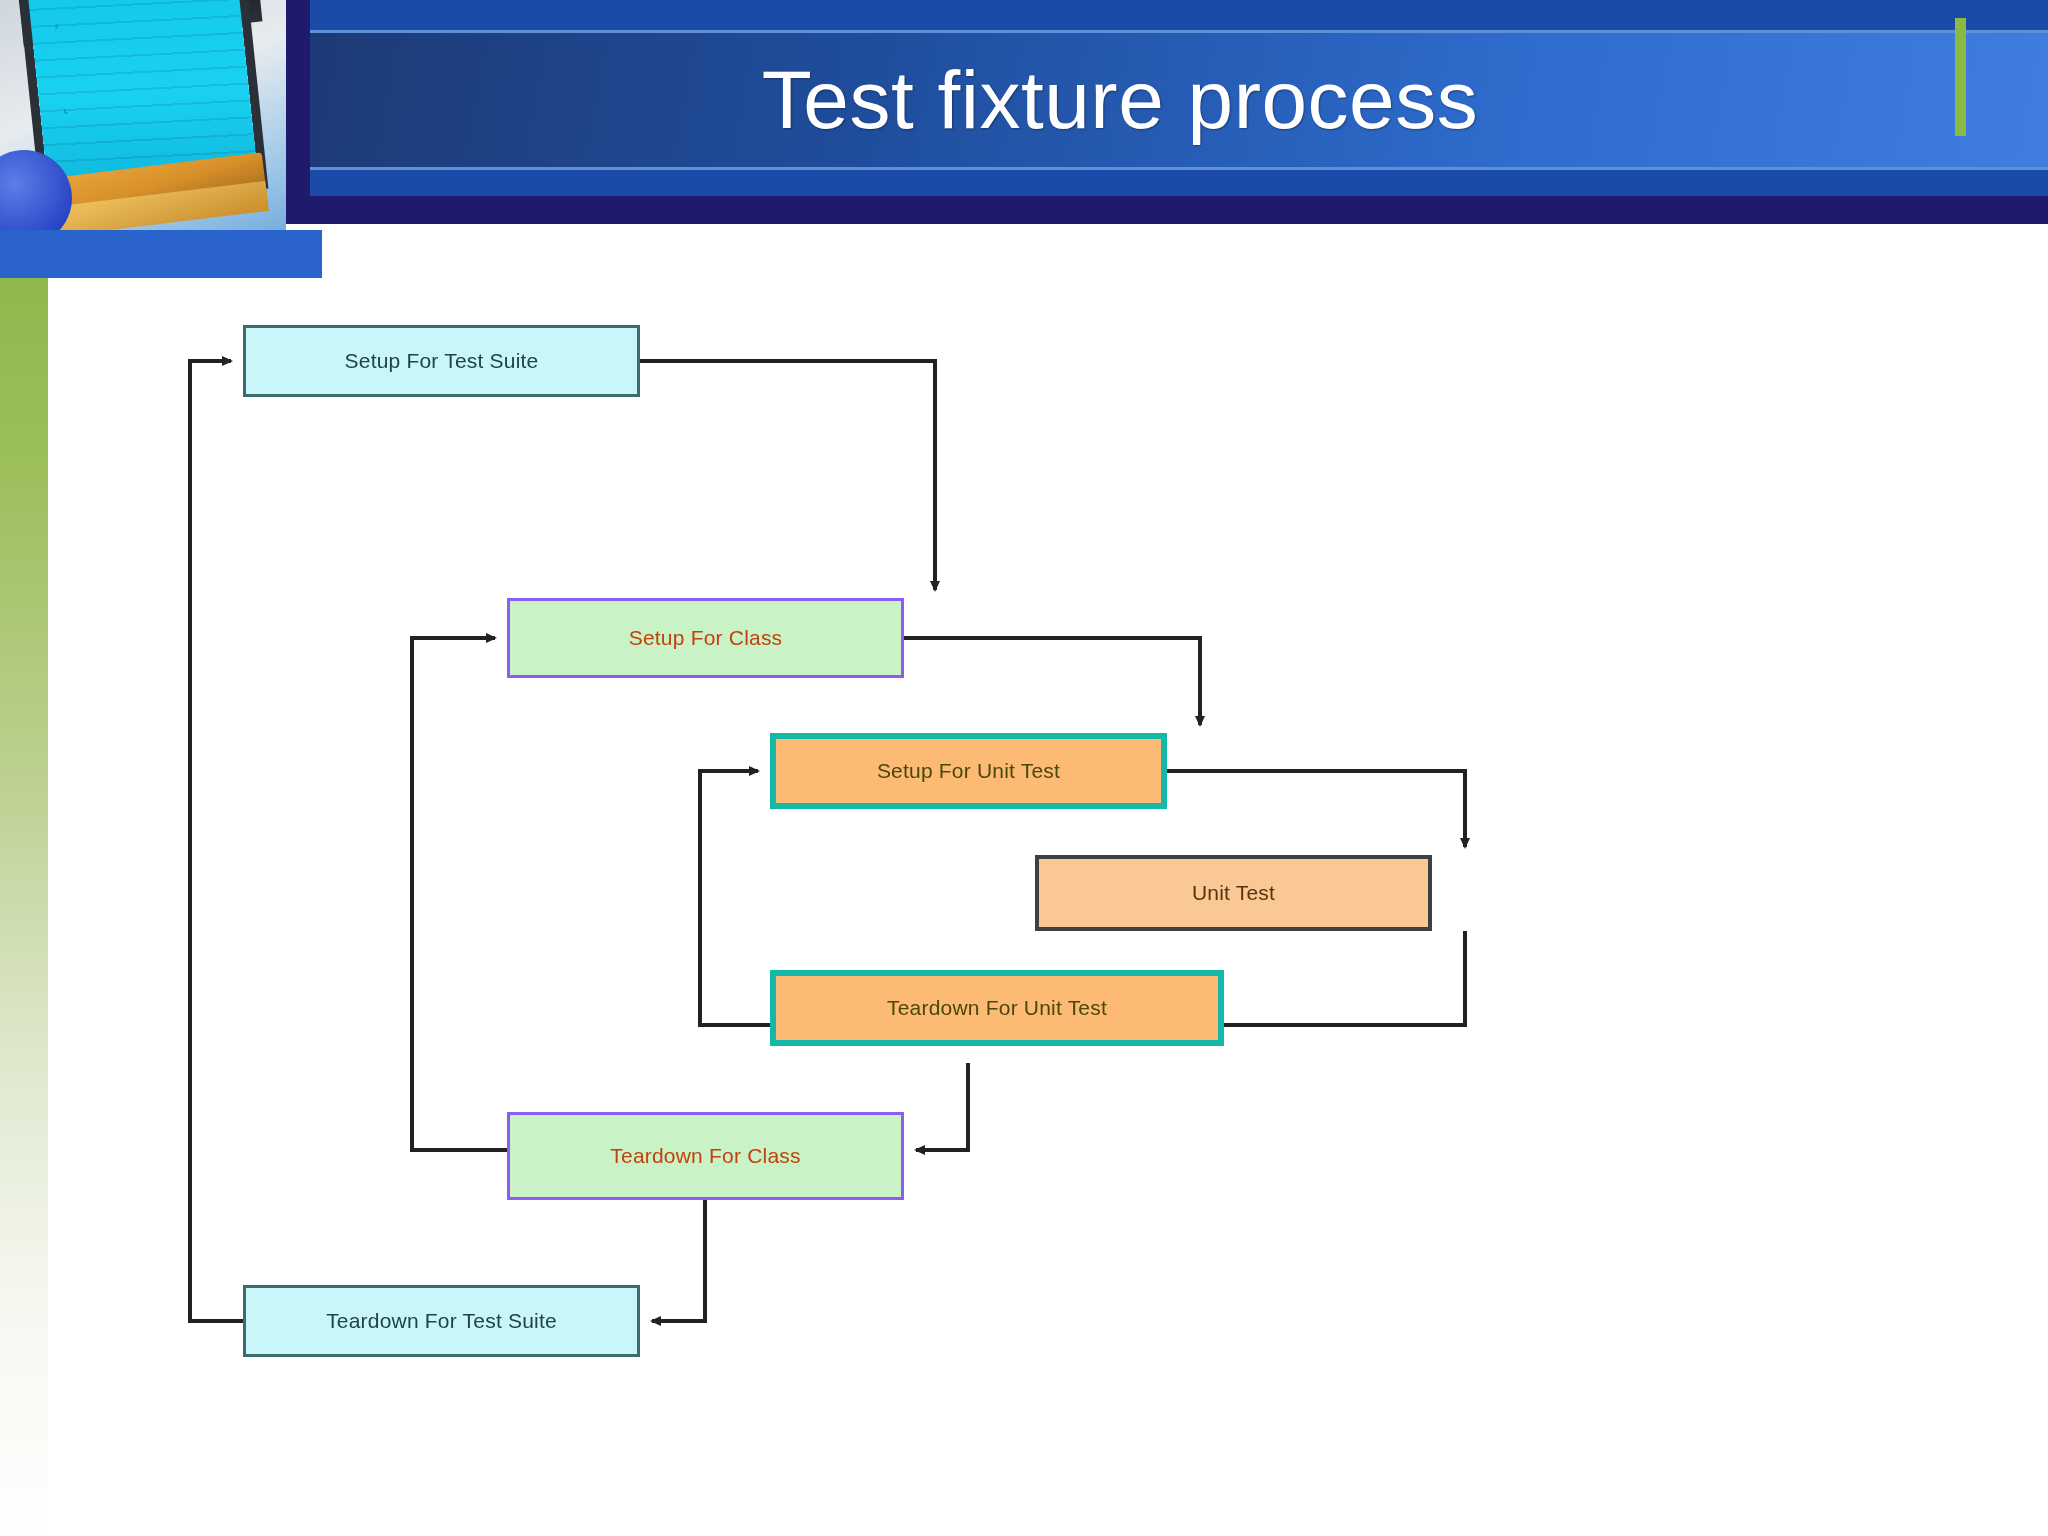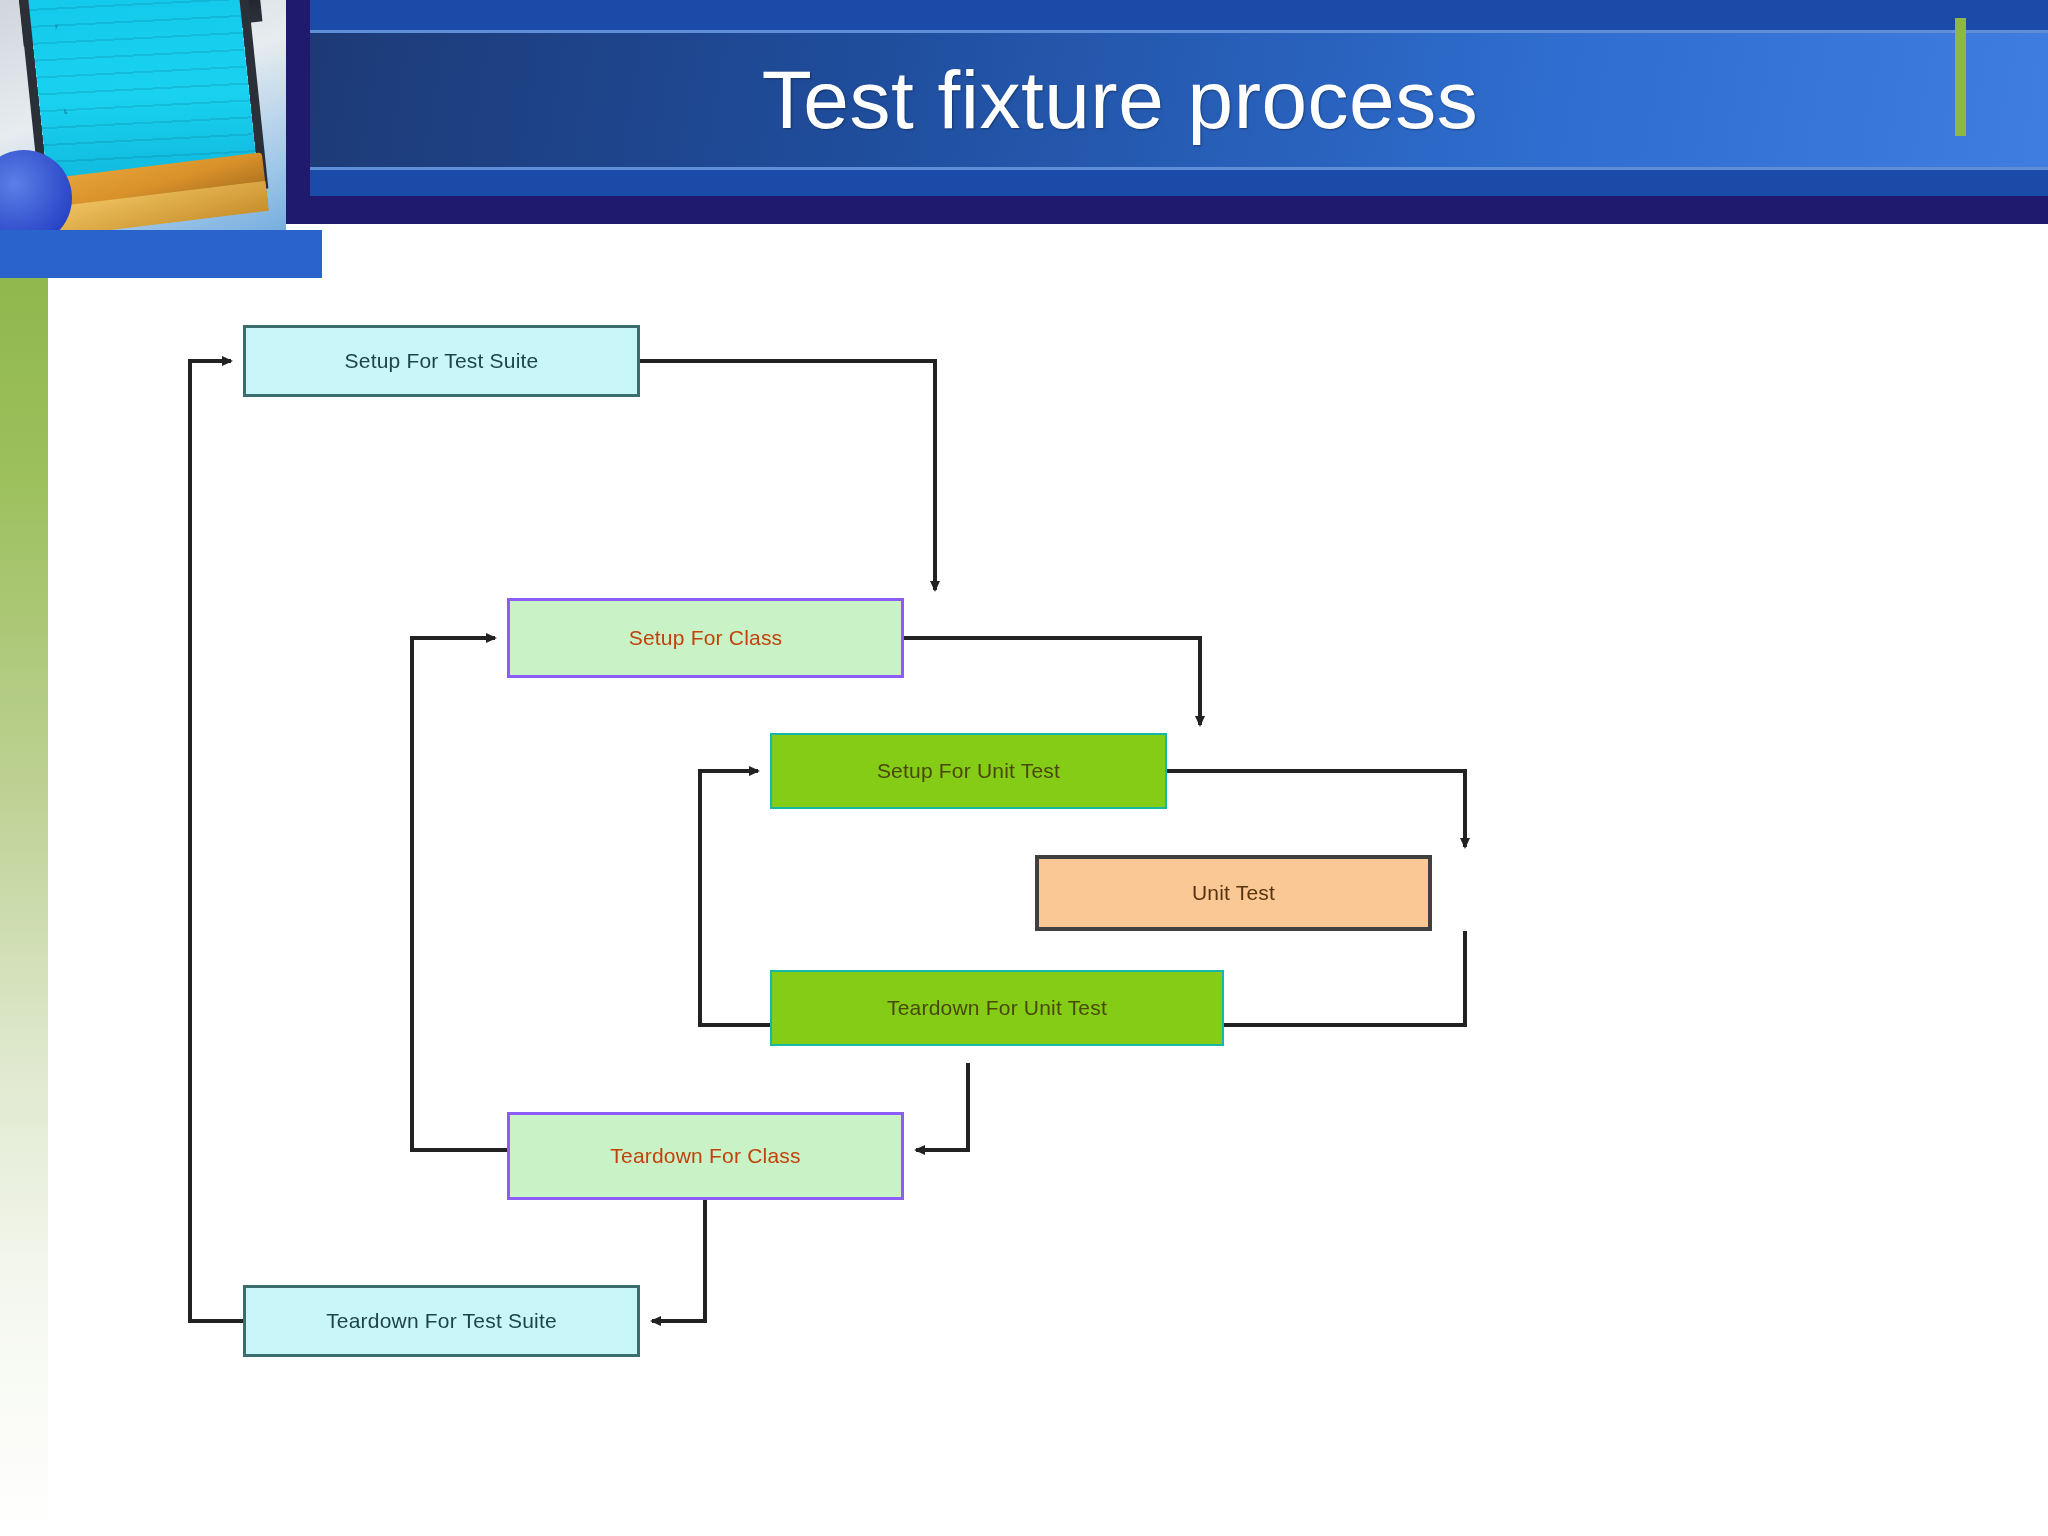--- a/index.html
+++ b/index.html
@@ -214,21 +214,21 @@
     display: flex;
     align-items: center;
     justify-content: center;
     font-size: 21px;
     font-weight: 400;
     letter-spacing: .2px;
     white-space: nowrap;
   }
   .n-cyan   { background:#c9f6f8; border:3px solid #3b6d6e; color:#1d4548; }
   .n-green  { background:#c9f3c6; border:3px solid #8b5cf6; color:#c2410c; }
-  .n-yellow { background:#84cc16; border:2px solid #14b8a6; color:#4a4809; }
+  .n-yellow { background:#fdba74; border:6px solid #14b8a6; color:#4a4809; }
   .n-orange { background:#f9c894; border:4px solid #404040; color:#57340e; }
 </style>
 </head>
 <body>
 
 <div id="slide">
 
   <div class="header-root">
     <div class="header-navy"></div>
     <div class="header-topstrip"></div>

